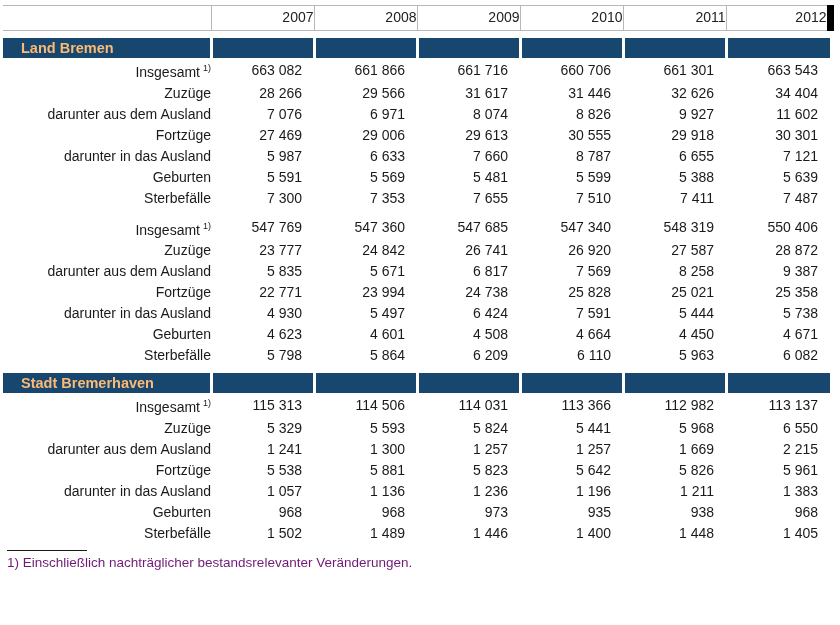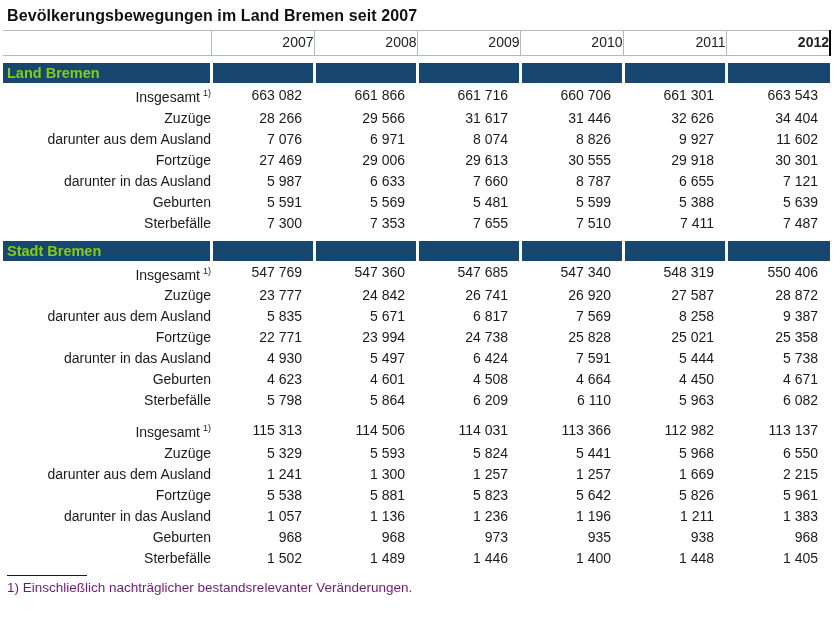--- a/index.html
+++ b/index.html
@@ -17,51 +17,50 @@
     width: 827px; border-collapse: collapse; table-layout: fixed;
     font-size: 14px;
   }
   
   tr.yhead th {
     font-weight: normal; font-size: 14px; color: #222;
     border-top: 1px solid #b3b9be; border-bottom: 1px solid #b3b9be;
     padding: 4px 0 5px 0; line-height: 15px; text-align: right;
   }
   tr.yhead th.yr { border-left: 1px solid #b3b9be; }
-  tr.yhead th.yr:last-child { border-right: 2px solid #000000; font-weight: bold; }
+  tr.yhead th.yr:last-child { border-right: 7px solid #000000; }
   
   tr.gap td { height: 7px; padding: 0; border: none; }
   
   tr.sec td {
     background: #17476f; height: 20px; padding: 0;
   }
   tr.sec td.sec-label {
-    color: #84cc16; font-weight: bold; font-size: 14.5px;
-    padding-left: 4px; line-height: 20px;
+    color: #fdba74; font-weight: bold; font-size: 14.5px;
+    padding-left: 18px; line-height: 20px;
   }
   tr.sec td.sec-fill { border-left: 3px solid #ffffff; }
   
   tr.drow td { padding: 3px 0; line-height: 15px; }
   td.lbl { padding-left: 7px !important; text-align: right; }
   td.lbl.indent { padding-left: 27px !important; }
   td.num { text-align: right; padding-right: 12px !important; }
   sup.fn { font-size: 9px; margin-left: 3px; }
   
   .fnline {
     width: 80px; height: 0; border-top: 1px solid #1a1a1a;
     margin: 6px 0 4px 4px;
   }
   .footnote { font-size: 13.5px; padding-left: 4px; color: #701a75; }
 </style>
 </head>
 <body>
 
 <div class="page">
 
-  <div class="title">Bevölkerungsbewegungen im Land Bremen seit 2007</div>
 
   <table class="pop">
     <colgroup>
       <col style="width:208px">
         <col style="width:103px">
         <col style="width:103px">
         <col style="width:103px">
         <col style="width:103px">
         <col style="width:103px">
         <col style="width:104px">
@@ -151,29 +150,20 @@
         <td class="num">7 353</td>
         <td class="num">7 655</td>
         <td class="num">7 510</td>
         <td class="num">7 411</td>
         <td class="num">7 487</td>
       </tr>
 
       <tr class="gap">
           <td colspan="7"></td>
         </tr>
-      <tr class="sec">
-        <td class="sec-label">Stadt Bremen</td>
-        <td class="sec-fill"></td>
-        <td class="sec-fill"></td>
-        <td class="sec-fill"></td>
-        <td class="sec-fill"></td>
-        <td class="sec-fill"></td>
-        <td class="sec-fill"></td>
-      </tr>
       <tr class="drow">
         <td class="lbl"><span>Insgesamt</span><sup class="fn">1)</sup></td>
         <td class="num">547 769</td>
         <td class="num">547 360</td>
         <td class="num">547 685</td>
         <td class="num">547 340</td>
         <td class="num">548 319</td>
         <td class="num">550 406</td>
       </tr>
       <tr class="drow">
@@ -227,20 +217,29 @@
         <td class="num">5 864</td>
         <td class="num">6 209</td>
         <td class="num">6 110</td>
         <td class="num">5 963</td>
         <td class="num">6 082</td>
       </tr>
 
       <tr class="gap">
           <td colspan="7"></td>
         </tr>
+      <tr class="sec">
+        <td class="sec-label">Stadt Bremerhaven</td>
+        <td class="sec-fill"></td>
+        <td class="sec-fill"></td>
+        <td class="sec-fill"></td>
+        <td class="sec-fill"></td>
+        <td class="sec-fill"></td>
+        <td class="sec-fill"></td>
+      </tr>
       <tr class="drow">
         <td class="lbl"><span>Insgesamt</span><sup class="fn">1)</sup></td>
         <td class="num">115 313</td>
         <td class="num">114 506</td>
         <td class="num">114 031</td>
         <td class="num">113 366</td>
         <td class="num">112 982</td>
         <td class="num">113 137</td>
       </tr>
       <tr class="drow">

